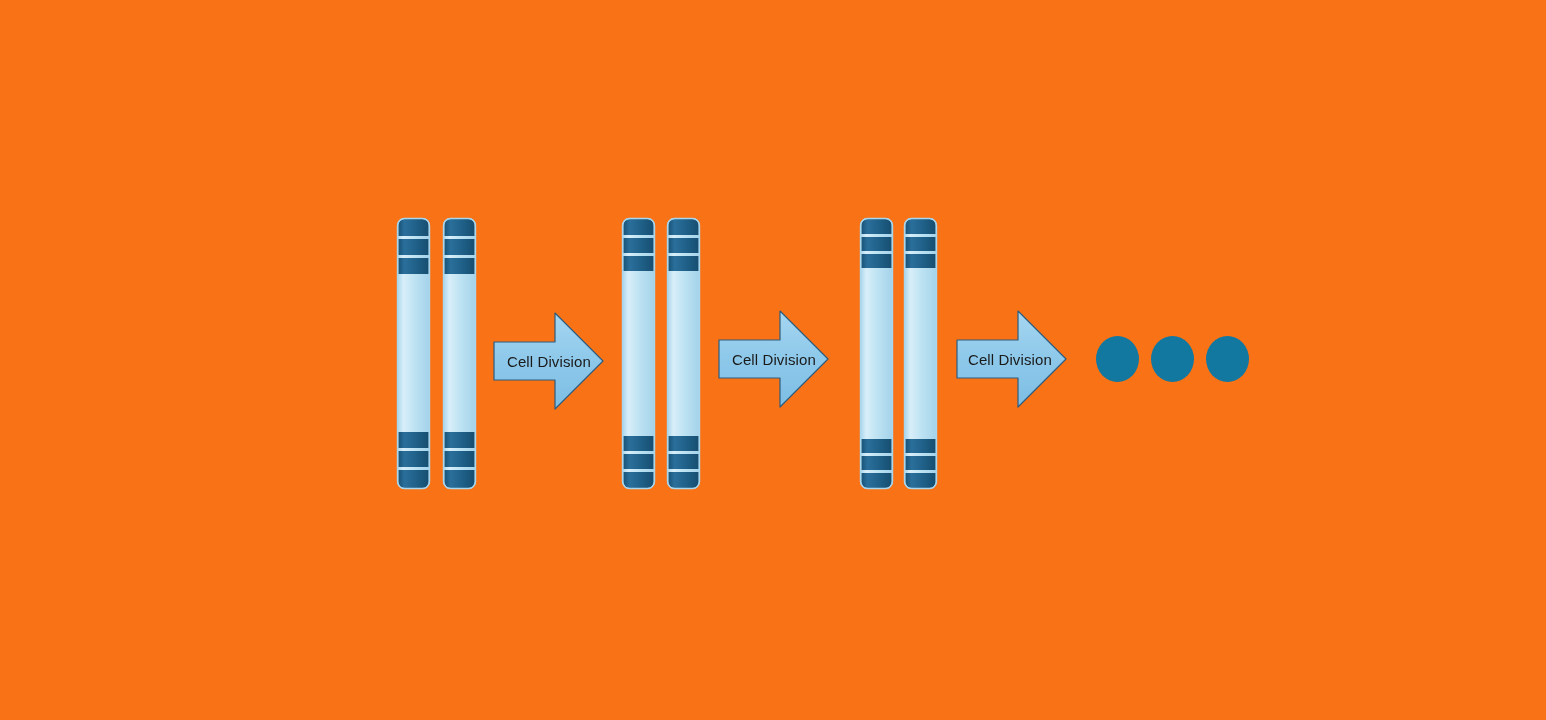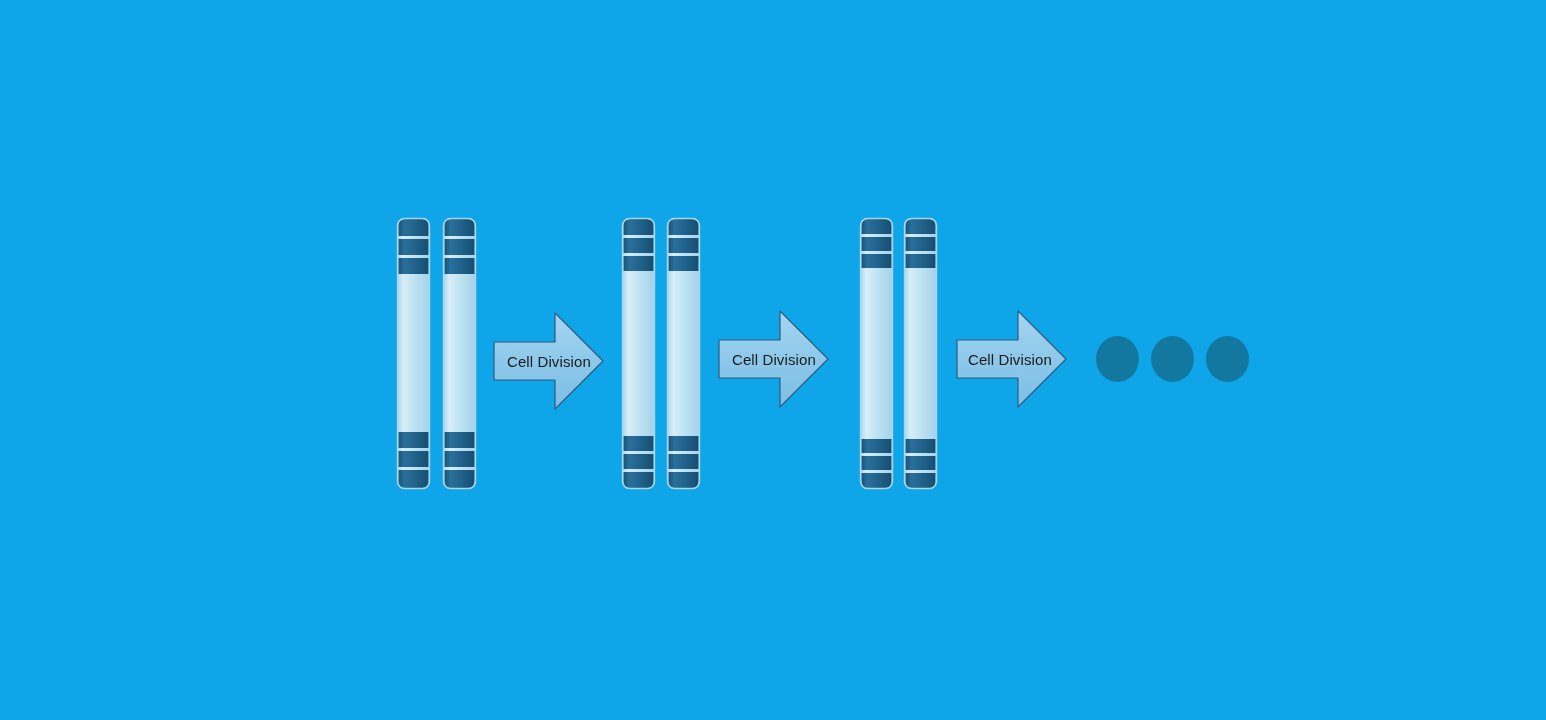--- a/index.html
+++ b/index.html
@@ -7,21 +7,21 @@
     padding: 0;
     background: #ffffff;
   }
   body {
     font-family: "Liberation Sans", sans-serif;
   }
   #canvas {
     position: relative;
     width: 1546px;
     height: 720px;
-    background: #0ea5e9;
+    background: #f97316;
     overflow: hidden;
   }
   .stage-group {
     position: absolute;
   }
   .chromosome {
     position: absolute;
     top: 0;
   }
   .arrow-wrap {

